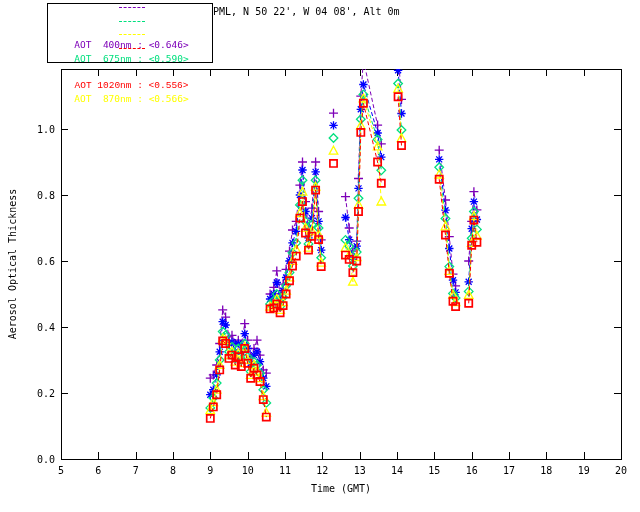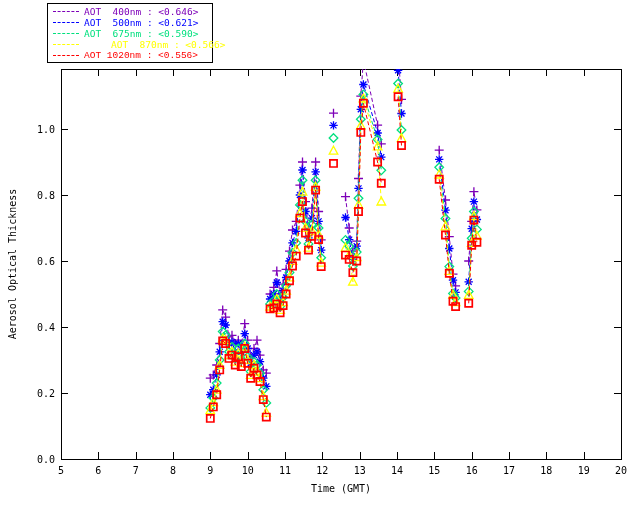--- a/index.html
+++ b/index.html
@@ -2,21 +2,21 @@
 <html><head>
 <meta charset="utf-8">
 <style>
   html,body{margin:0;padding:0;background:#fff;}
   body{width:640px;height:512px;font-family:"DejaVu Sans Mono","Liberation Mono",monospace;}
   .stage{position:relative;width:640px;height:512px;background:#fff;overflow:hidden;}
   #chart-svg{position:absolute;left:0;top:0;}
   .legend{position:absolute;left:47px;top:3px;width:166px;height:60px;border:1px solid #000;
           box-sizing:border-box;background:#fff;display:flex;flex-direction:column;
           justify-content:space-around;padding:2px 2px 2px 5px;}
-  .lrow{display:flex;align-items:center;gap:5px;height:11px;}
+  .lrow{display:flex;align-items:center;gap:5px;height:11px;flex-direction:column;}
   .swatch{width:26px;height:0;border-top:1px dashed;flex:0 0 26px;}
   .ltext{white-space:pre;font-size:9.5px;line-height:11px;}
   .titleblock{position:absolute;left:213px;top:3px;color:#000;font-size:10px;line-height:18px;}
   .titleblock div{white-space:pre;}
 </style>
 </head>
 <body>
 
 <div class="stage">
   <svg id="chart-svg" width="640" height="512">
@@ -173,33 +173,30 @@
         <polyline points="468.7,303.3 471.7,245.2 473.9,220.1 476.9,242.2" stroke-width="1" stroke-dasharray="4 2.5"></polyline>
         <path d="M465.09999999999997 299.7h7.2v7.2h-7.2ZM468.09999999999997 241.6h7.2v7.2h-7.2ZM470.29999999999995 216.5h7.2v7.2h-7.2ZM473.29999999999995 238.6h7.2v7.2h-7.2Z" stroke-width="1.7"></path>
       </g>
     </svg>
 
   <div class="legend">
     <div class="lrow" style="color: rgb(125, 0, 184);">
       <span class="swatch"></span>
       <span class="ltext">AOT  400nm : &lt;0.646&gt;</span>
     </div>
-    <div class="lrow" style="color: rgb(0, 0, 255);">
-      <span class="swatch"></span>
-      <span class="ltext">AOT  500nm : &lt;0.621&gt;</span>
-    </div>
     <div class="lrow" style="color: rgb(0, 224, 126);">
       <span class="swatch"></span>
       <span class="ltext">AOT  675nm : &lt;0.590&gt;</span>
     </div>
     <div class="lrow" style="color: rgb(255, 255, 0); gap: 32px;">
       <span class="swatch"></span>
       <span class="ltext">AOT  870nm : &lt;0.566&gt;</span>
     </div>
     <div class="lrow" style="color: rgb(255, 0, 0); font-family: Liberation Mono, monospace;">
       <span class="swatch"></span>
       <span class="ltext">AOT 1020nm : &lt;0.556&gt;</span>
     </div>
   </div>
 
   <div class="titleblock">
+    <div>PML, N 50 22', W 04 08', Alt 0m</div>
   </div>
 </div>
 
 </body></html>

